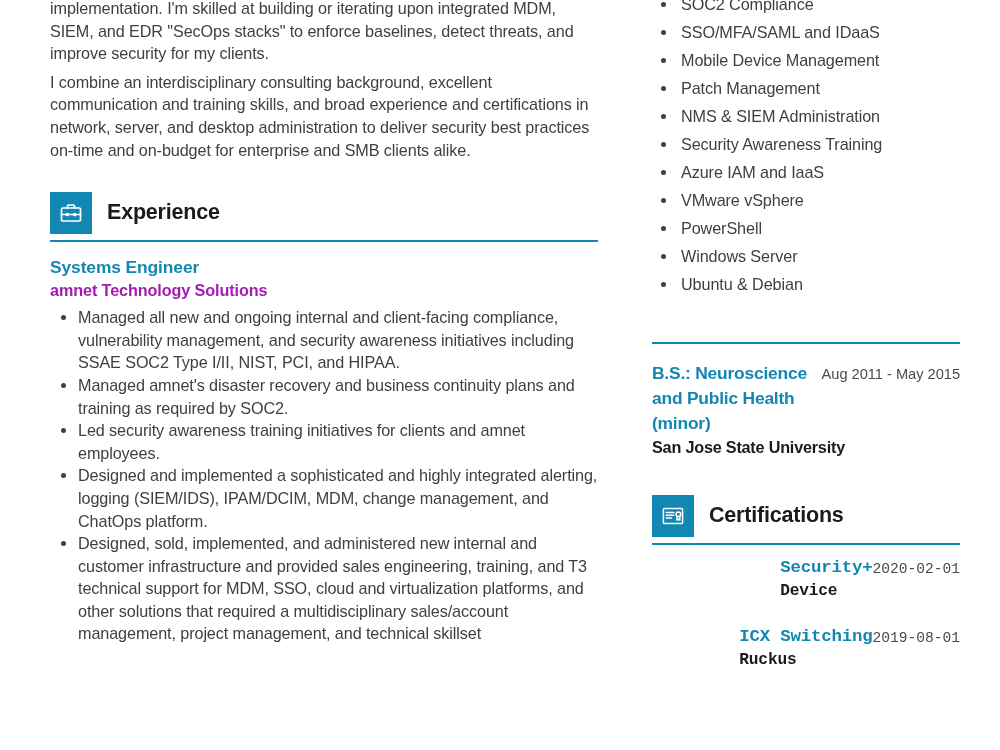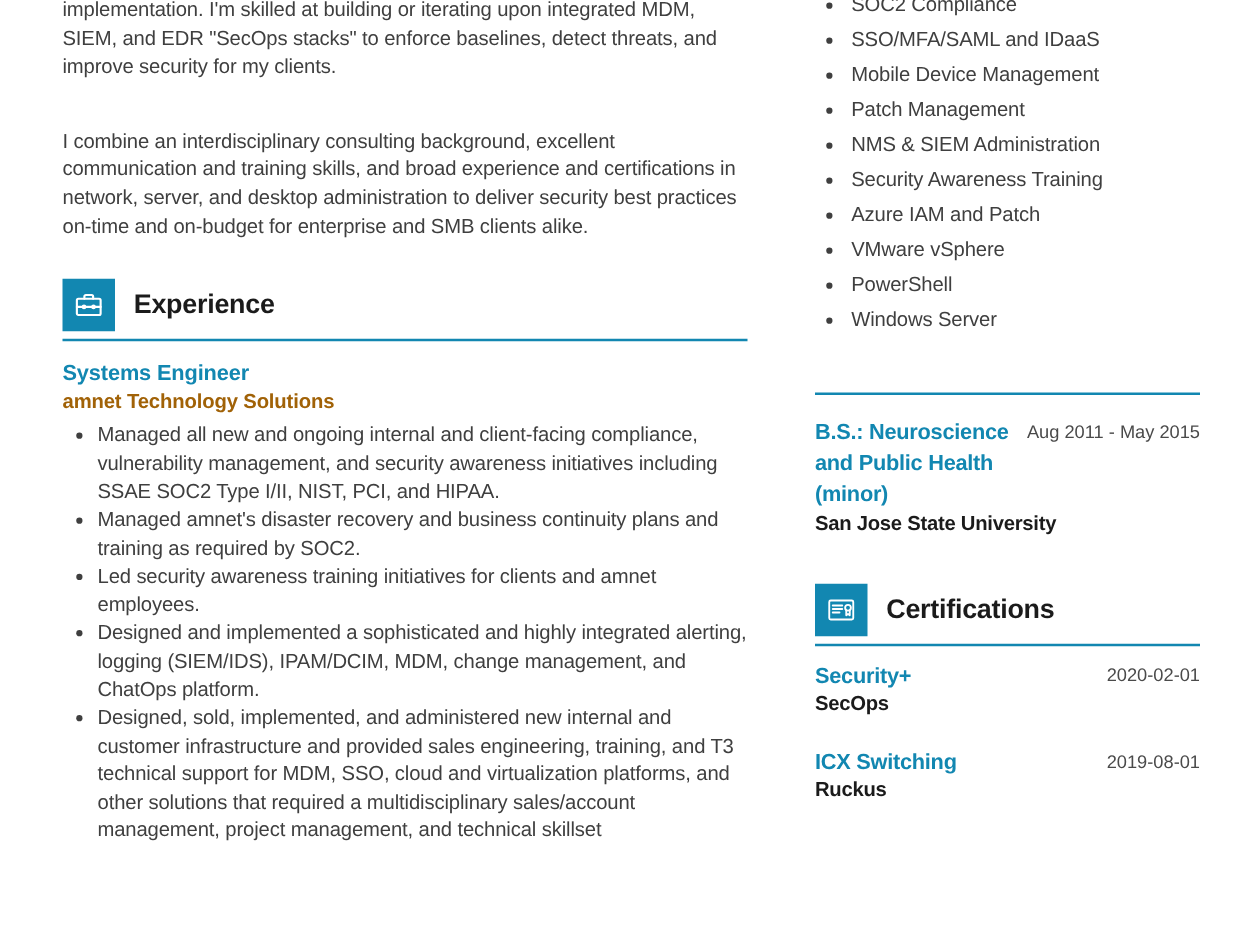--- a/index.html
+++ b/index.html
@@ -47,21 +47,21 @@
     font-size: 16.2px;
     line-height: 22.6px;
     color: #3f3f3f;
     letter-spacing: -0.1px;
     max-width: 548px;
   }
   .summary.first {
     margin-top: -3px;
   }
   .summary.second {
-    margin-top: 37px;
+    margin-top: 6px;
   }
 
   
   .section {
     margin-top: 0;
   }
   .section-head {
     display: flex;
     align-items: center;
     gap: 15px;
@@ -117,21 +117,21 @@
   .entry-title {
     font-size: 17.4px;
     font-weight: bold;
     color: #1287b1;
     line-height: 24px;
     letter-spacing: -0.1px;
   }
   .entry-org {
     font-size: 16.2px;
     font-weight: bold;
-    color: #a16207;
+    color: #a21caf;
     line-height: 23px;
     letter-spacing: -0.1px;
   }
   .entry-bullets {
     margin: 4px 0 0 0;
     padding: 0;
     list-style: none;
   }
   .entry-bullets li {
     position: relative;
@@ -215,23 +215,24 @@
     text-align: left;
     padding-top: 3px;
     padding-left: 6px;
     white-space: nowrap;
   }
 
   
   .cert-list { margin-top: 11px; }
   .cert-entry {
     display: flex;
-    justify-content: space-between;
+    justify-content: flex-end;
     align-items: flex-start;
     margin-bottom: 22px;
+    font-family: Liberation Mono, monospace;
   }
   .cert-left { min-width: 0; }
   .cert-name {
     font-size: 17.4px;
     font-weight: bold;
     color: #1287b1;
     line-height: 24px;
     letter-spacing: -0.2px;
     white-space: nowrap;
   }
@@ -301,24 +302,25 @@
 
   <div class="col-side">
 
     <ul class="skills">
       <li>SOC2 Compliance</li>
       <li>SSO/MFA/SAML and IDaaS</li>
       <li>Mobile Device Management</li>
       <li>Patch Management</li>
       <li>NMS &amp; SIEM Administration</li>
       <li>Security Awareness Training</li>
-      <li>Azure IAM and Patch</li>
+      <li>Azure IAM and IaaS</li>
       <li>VMware vSphere</li>
       <li>PowerShell</li>
       <li>Windows Server</li>
+      <li>Ubuntu &amp; Debian</li>
     </ul>
 
     <div class="section edu-section-wrap">
       <div class="section-rule"></div>
 
       <div class="edu-entry">
         <div class="edu-left">
           <div class="edu-degree">B.S.: Neuroscience and Public Health (minor)</div>
           <div class="edu-school">San Jose State University</div>
         </div>
@@ -337,21 +339,21 @@
           </svg>
         </span>
         <span class="section-title">Certifications</span>
       </div>
       <div class="section-rule"></div>
 
       <div class="cert-list">
         <div class="cert-entry">
           <div class="cert-left">
             <div class="cert-name">Security+</div>
-            <div class="cert-issuer">SecOps</div>
+            <div class="cert-issuer">Device</div>
           </div>
           <div class="cert-date">2020-02-01</div>
         </div>
 
         <div class="cert-entry">
           <div class="cert-left">
             <div class="cert-name">ICX Switching</div>
             <div class="cert-issuer">Ruckus</div>
           </div>
           <div class="cert-date">2019-08-01</div>

